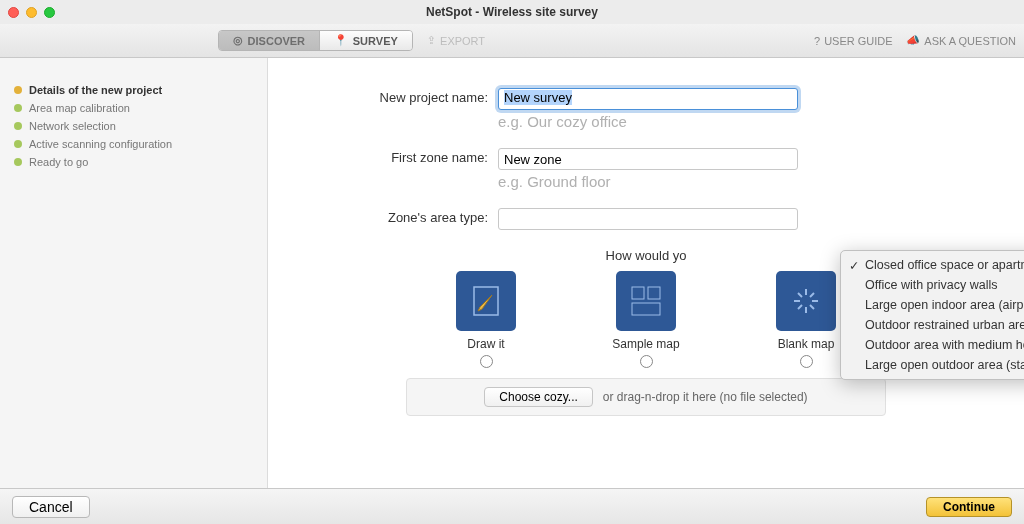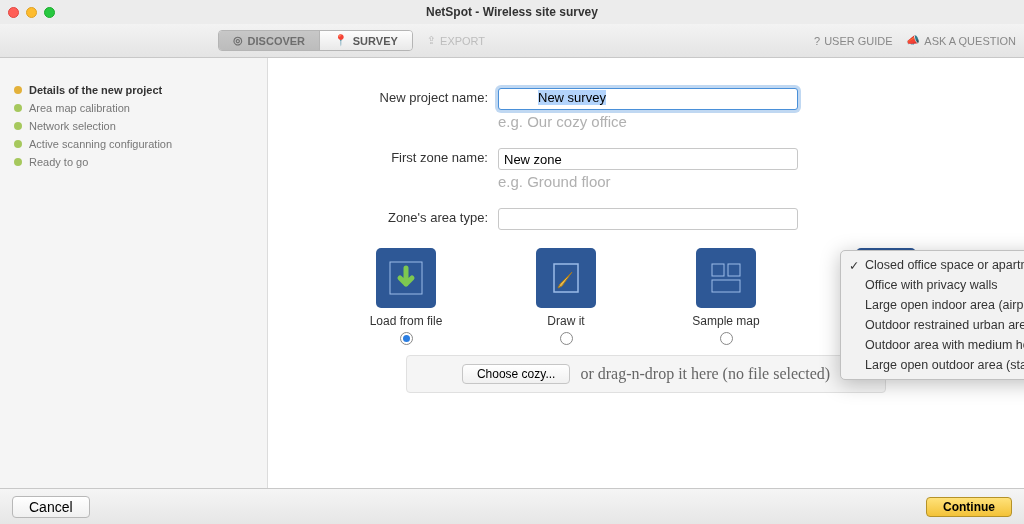--- a/index.html
+++ b/index.html
@@ -24,36 +24,36 @@
   .step { display: flex; align-items: center; gap: 7px; font-size: 11px; color: #777; margin-bottom: 6px; }
   .step.active { font-weight: 700; color: #333; }
   .bullet { width: 8px; height: 8px; border-radius: 50%; background: #a6c85d; }
   .bullet.active { background: #e3b13a; }
   .main { flex: 1; padding: 30px 40px 0 40px; position: relative; }
   .form-row { display: flex; align-items: flex-start; margin-bottom: 18px; }
   .form-label { width: 190px; text-align: right; font-size: 13px; color: #333; padding-top: 2px; padding-right: 10px; }
   .form-field { flex: 1; max-width: 300px; }
   .text-input { width: 100%; height: 22px; font-size: 13px; padding: 1px 5px; border: 1px solid #c8c8c8; border-radius: 3px; background: #fff; outline: none; }
   .text-input.focused { border-color: #4a90d9; box-shadow: 0 0 0 3px rgba(74,144,217,0.35); }
-  .selected-text { background: #b3d4fc; margin-left: 34px; }
+  .selected-text { background: #b3d4fc; }
   .hint { font-size: 15px; color: #b0b0b0; margin-top: 3px; }
   .select-display { width: 100%; height: 22px; border: 1px solid #c8c8c8; border-radius: 3px; background: #fff; font-size: 13px; padding: 1px 5px; position: relative; }
   .dropdown { position: absolute; top: 192px; left: 572px; width: 310px; background: #f2f2f2; border: 1px solid #c0c0c0; border-radius: 5px; box-shadow: 0 4px 20px rgba(0,0,0,0.25); padding: 4px 0; z-index: 50; }
   .dd-item { font-size: 12.5px; color: #333; padding: 3px 20px 3px 24px; cursor: pointer; position: relative; }
   .dd-check::before { content: "✓"; position: absolute; left: 8px; }
   .map-question { text-align: center; font-size: 13px; color: #333; margin: 14px 0 8px; }
   .map-options { display: flex; justify-content: center; gap: 60px; margin-bottom: 10px; }
   .map-opt { display: flex; flex-direction: column; align-items: center; width: 100px; font-size: 12px; color: #333; }
   .map-icon { width: 60px; height: 60px; background: #2e5896; border-radius: 5px; display: flex; align-items: center; justify-content: center; margin-bottom: 6px; position: relative; }
   .map-icon svg { width: 36px; height: 36px; }
   .radio { appearance: none; width: 13px; height: 13px; border: 1px solid #888; border-radius: 50%; margin-top: 4px; cursor: pointer; position: relative; }
   .radio:checked::after { content: ""; width: 7px; height: 7px; background: #2a7de1; border-radius: 50%; position: absolute; top: 2px; left: 2px; }
   .file-row { display: flex; align-items: center; justify-content: center; gap: 10px; background: #f5f5f5; border: 1px solid #e0e0e0; border-radius: 4px; padding: 8px 14px; margin: 8px auto 0; width: 480px; }
   .mac-btn { font-size: 12px; padding: 2px 14px; border: 1px solid #c6c6c6; border-radius: 4px; background: linear-gradient(#ffffff,#f0f0f0); cursor: pointer; }
-  .file-hint { font-size: 16px; color: #666; font-family: Liberation Serif, serif; }
+  .file-hint { font-size: 12px; color: #666; }
   .footer { height: 36px; border-top: 1px solid #c8c8c8; background: linear-gradient(#f5f5f5,#e6e6e6); display: flex; align-items: center; padding: 0 12px; }
   .footer .spacer { flex: 1; }
   .btn-default { font-size: 14px; padding: 2px 16px; border: 1px solid #b8b8b8; border-radius: 4px; background: linear-gradient(#ffffff,#f0f0f0); cursor: pointer; }
   .btn-primary { font-size: 12px; padding: 2px 16px; border: 1px solid #b59228; border-radius: 4px; background: linear-gradient(#ffe27a,#f3c238); cursor: pointer; font-weight: 600; }
   .spacer-lg { flex: 1; }
 </style>
 </head>
 <body>
 
 <div class="window">
@@ -136,32 +136,23 @@
         </div>
       </div>
 
       <div class="form-row">
         <div class="form-label">Zone's area type:</div>
         <div class="form-field">
           <div class="select-display"></div>
         </div>
       </div>
 
+      <div class="map-question">How would yo</div>
 
       <div class="map-options">
-        <div class="map-opt">
-          <div class="map-icon">
-            <svg viewBox="0 0 36 36">
-                <rect x="2" y="2" width="32" height="32" fill="none" stroke="#9bbbe8" stroke-width="1"></rect>
-                <path d="M18 8 L18 24 M12 18 L18 24 L24 18" stroke="#7ec850" stroke-width="5" fill="none" stroke-linecap="round" stroke-linejoin="round"></path>
-              </svg>
-          </div>
-          <span>Load from file</span>
-          <input type="radio" name="map" class="radio" checked="" style="">
-        </div>
         <div class="map-opt">
           <div class="map-icon">
             <svg viewBox="0 0 36 36">
                 <rect x="6" y="4" width="24" height="28" fill="none" stroke="#9bbbe8" stroke-width="1.5"></rect>
                 <path d="M24 12 L12 24 L10 28 L14 26 Z" fill="#e6b84d" stroke="#a3791f"></path>
               </svg>
           </div>
           <span>Draw it</span>
           <input type="radio" name="map" class="radio" style="">
         </div>

